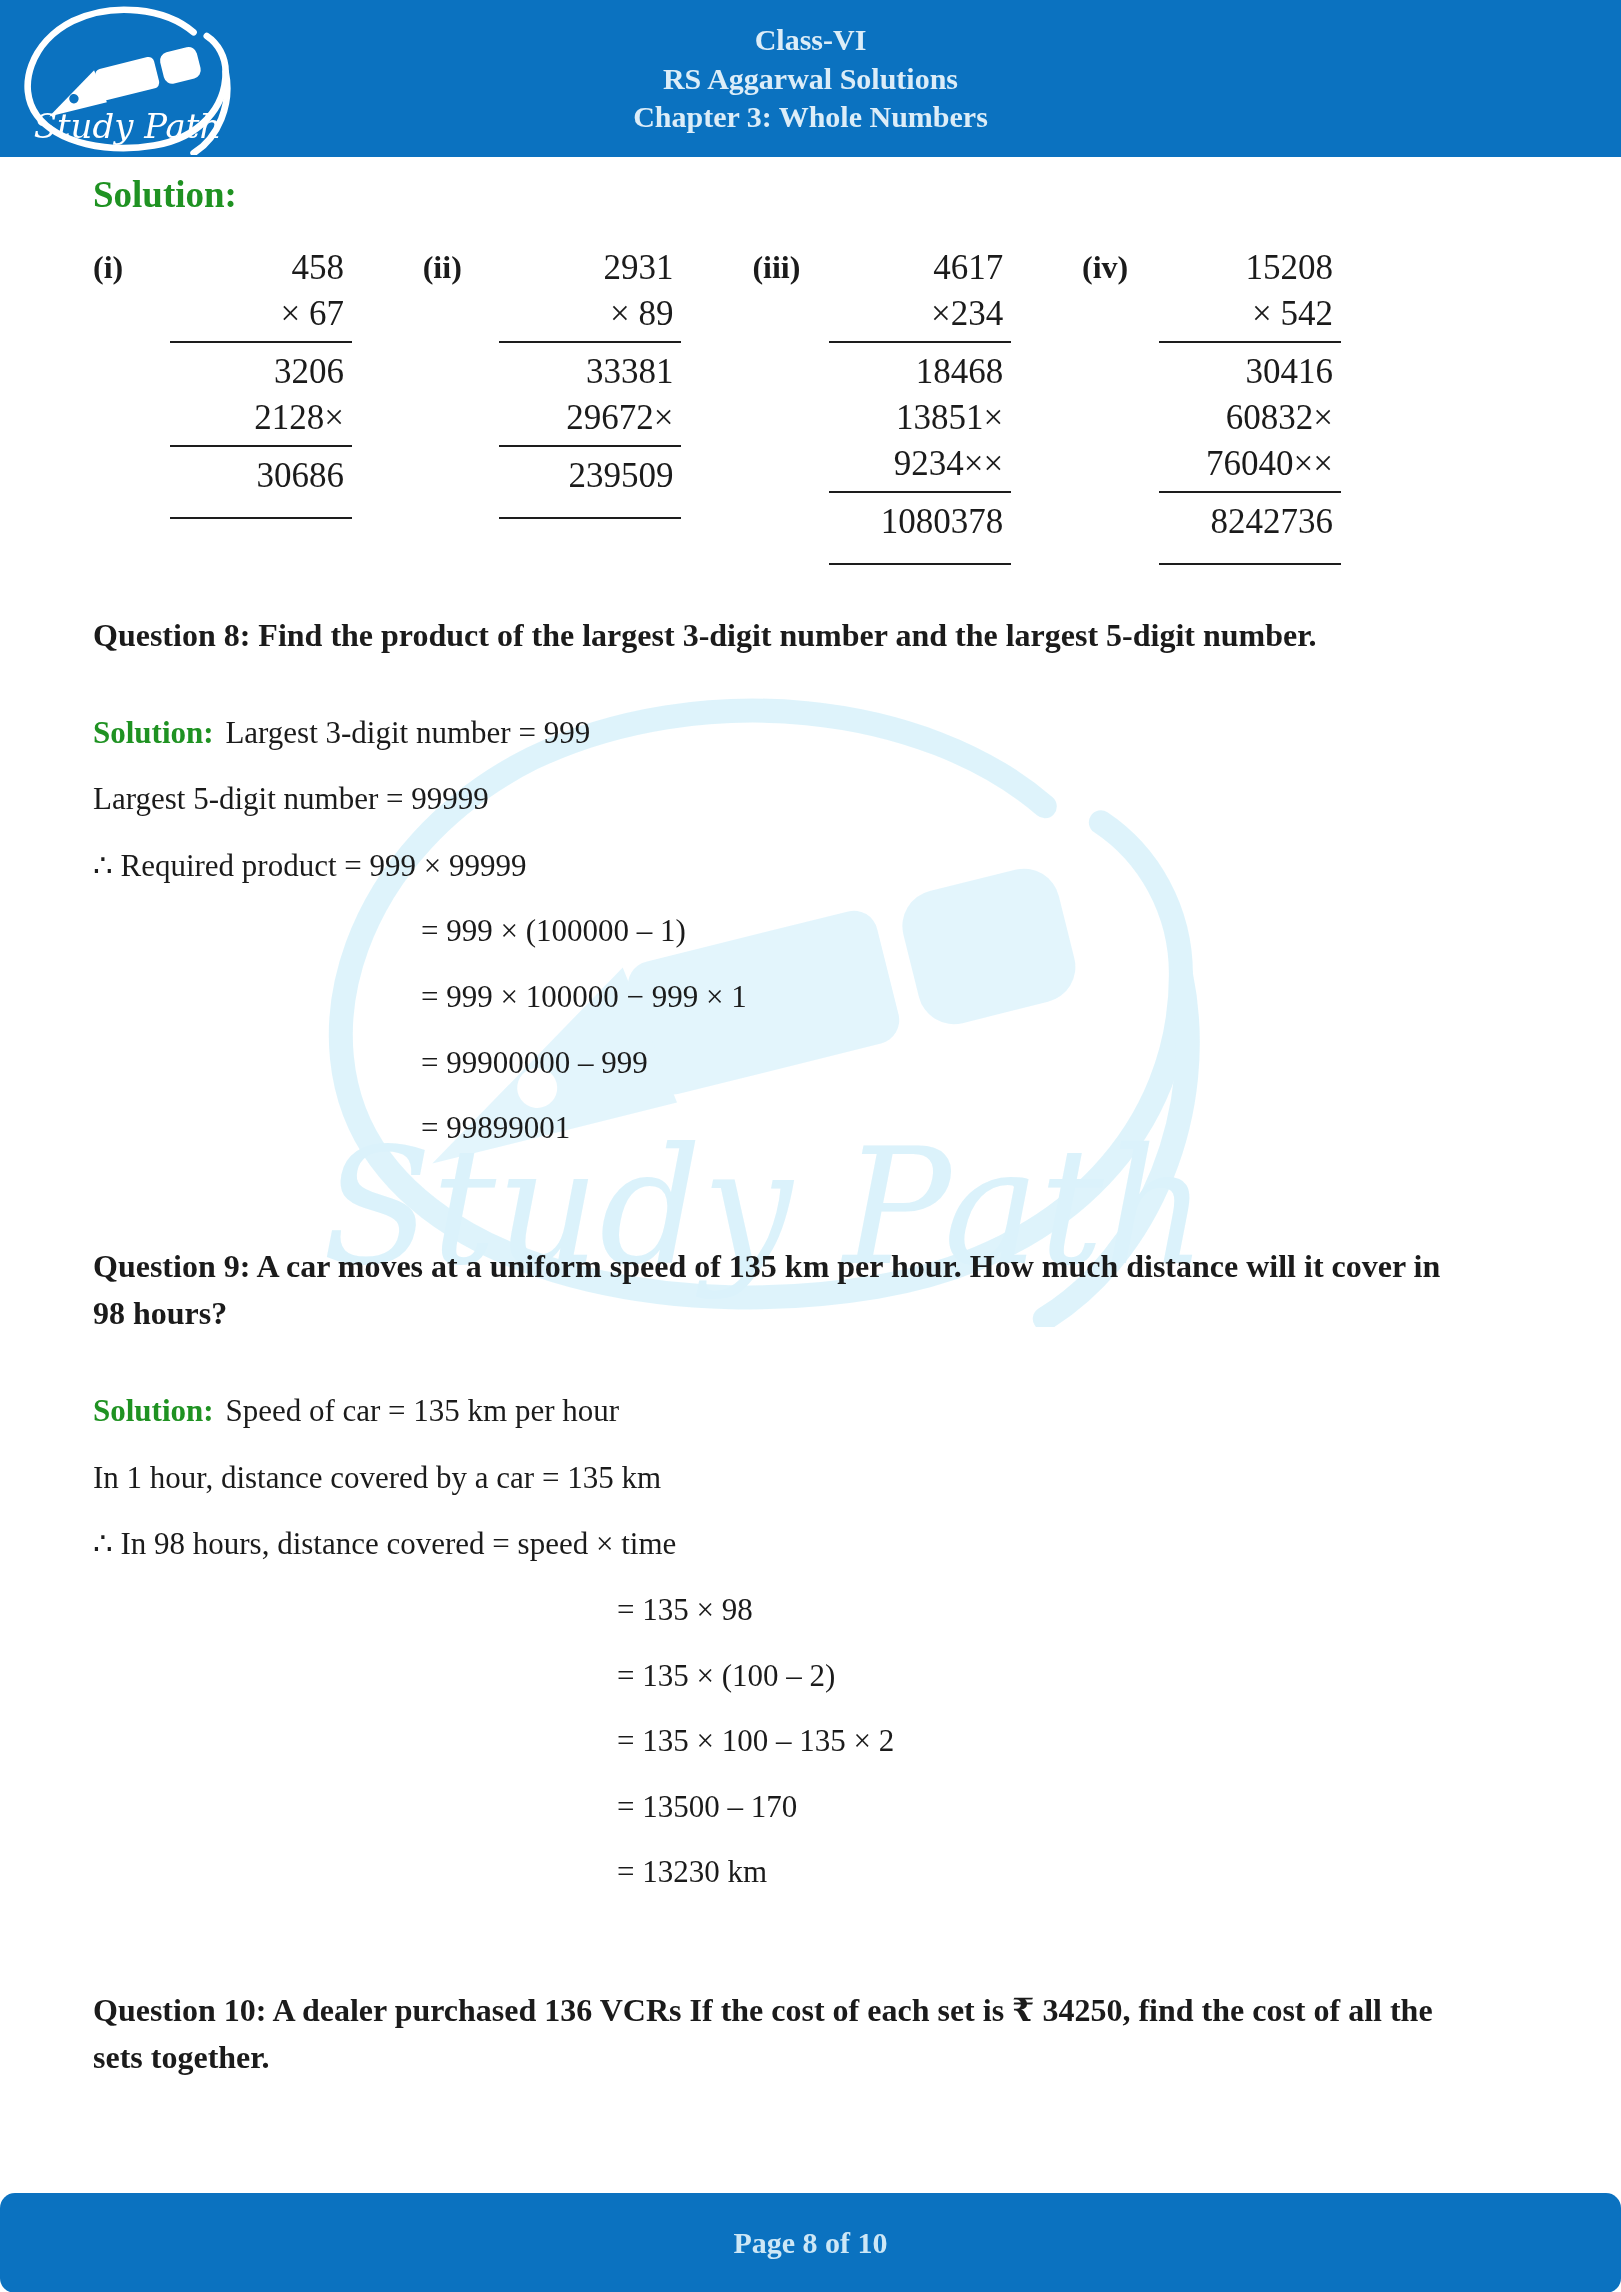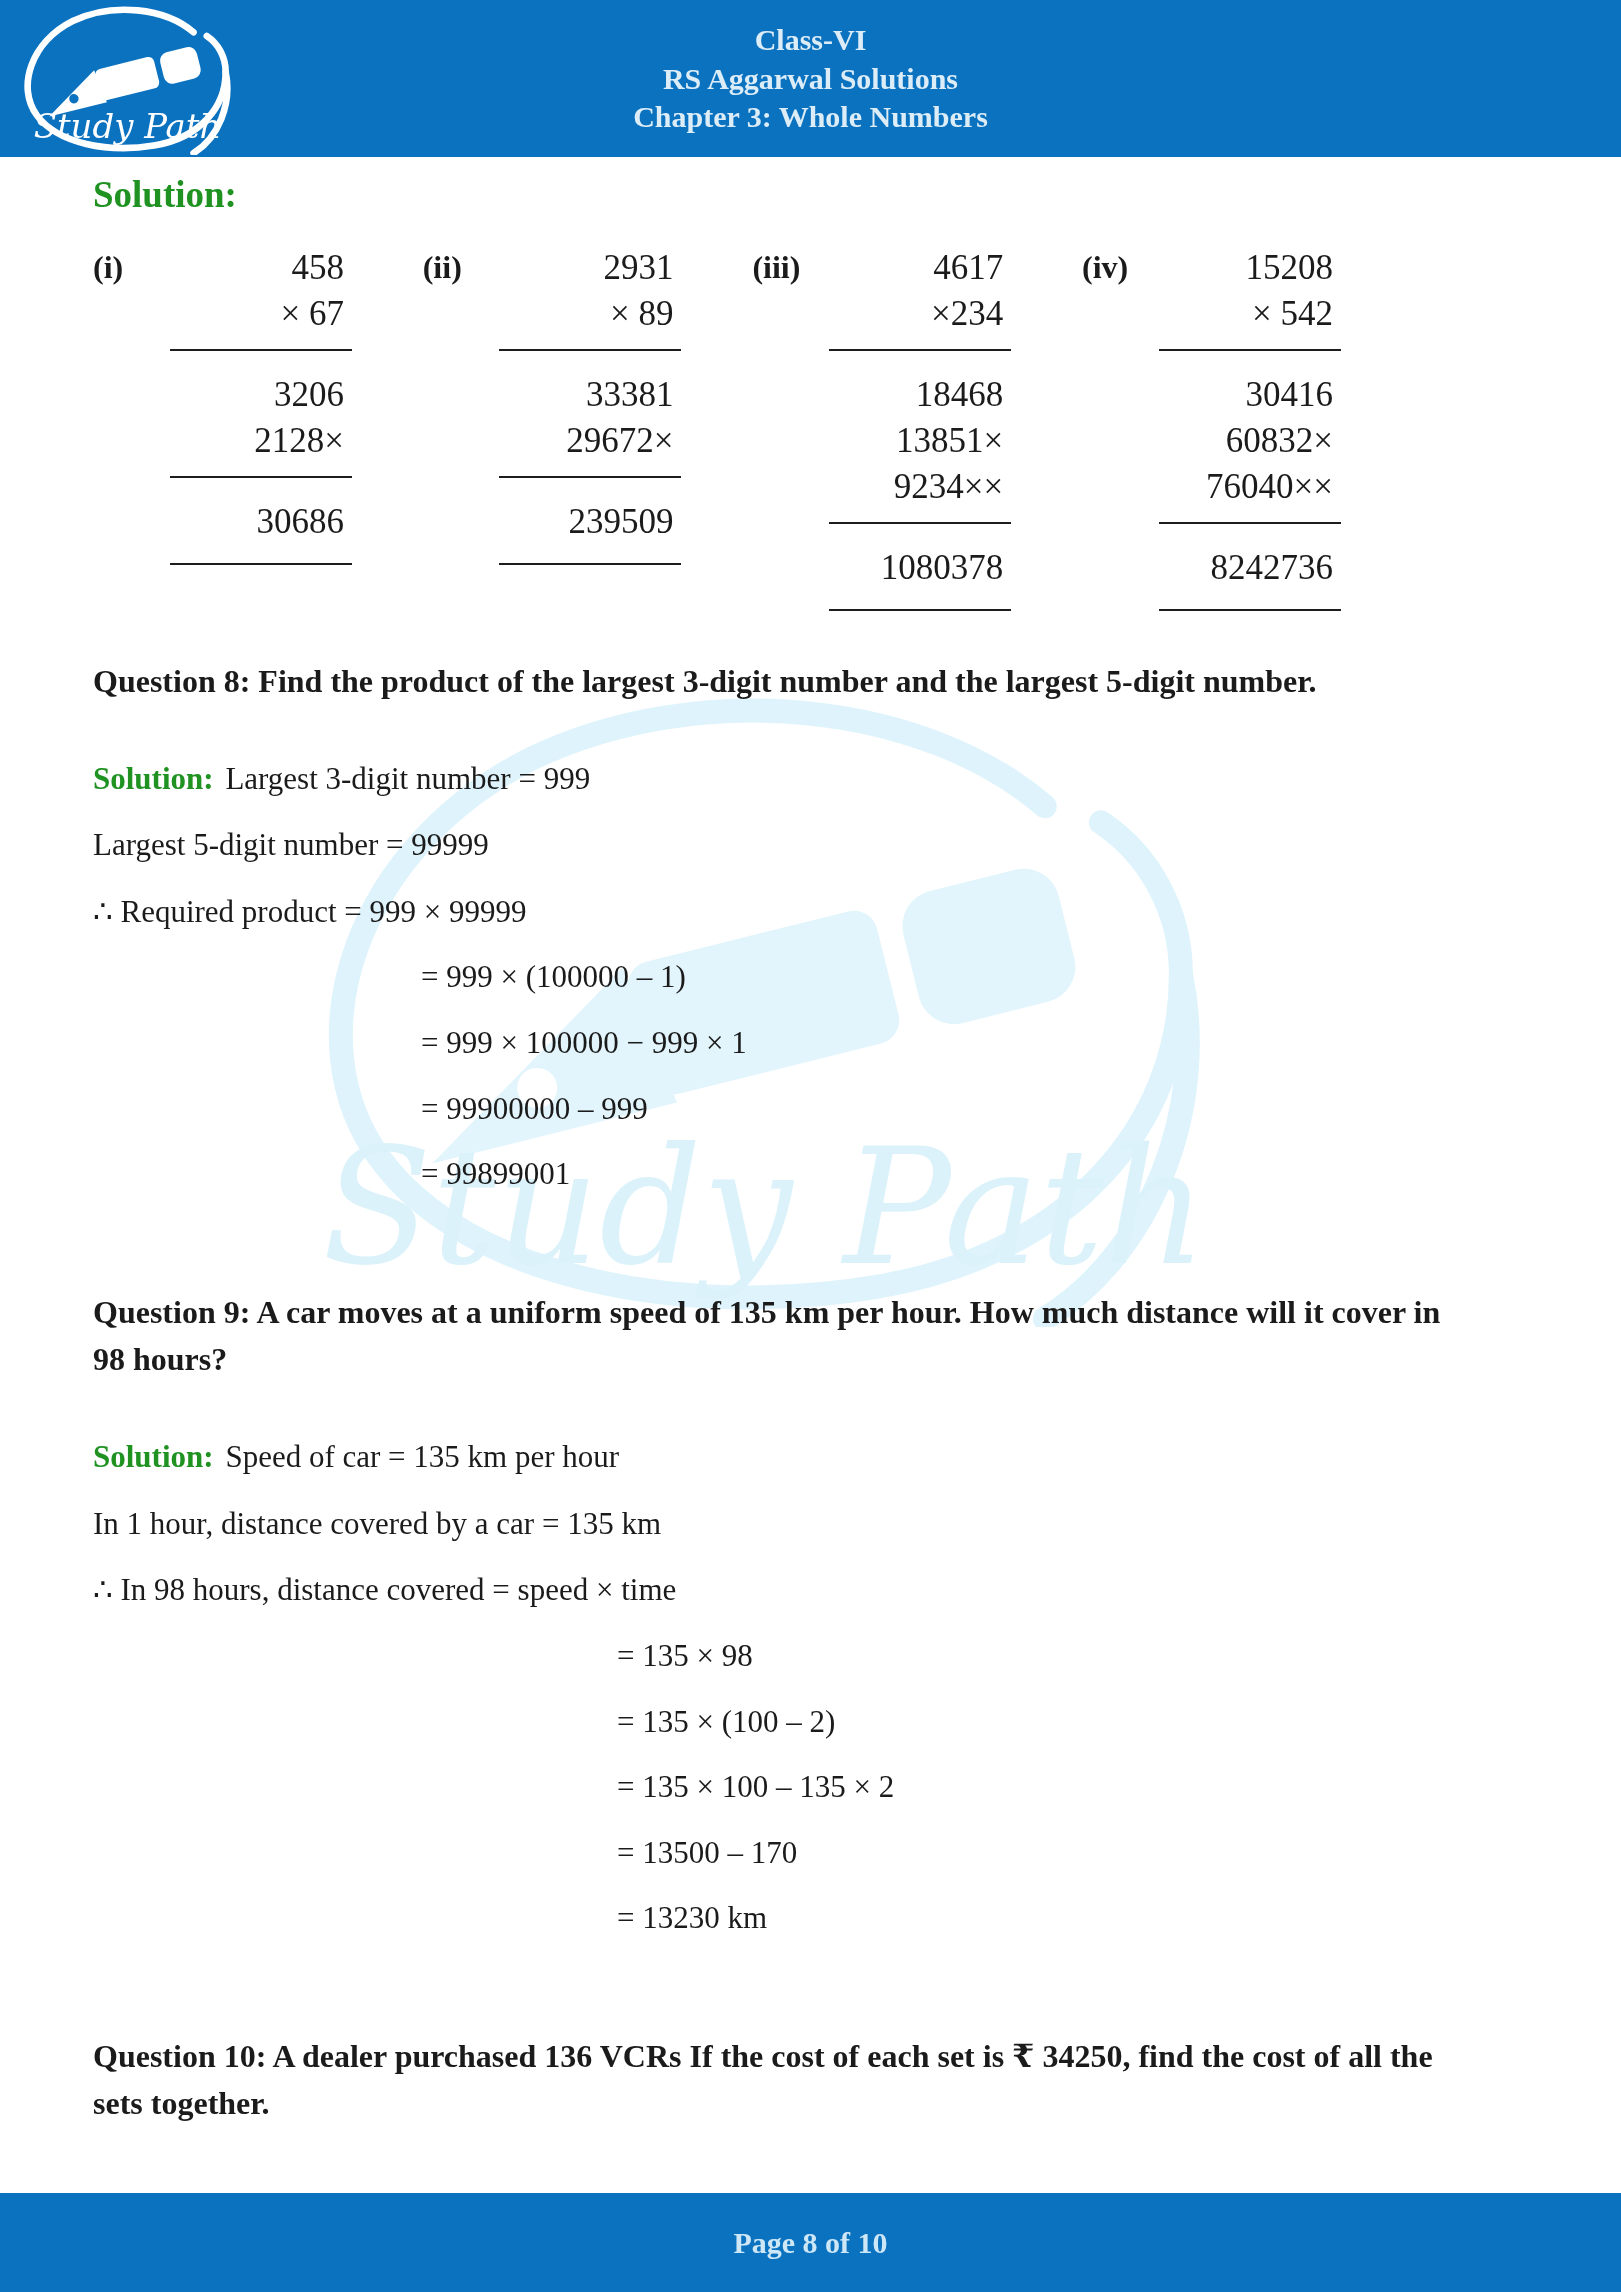--- a/index.html
+++ b/index.html
@@ -21,35 +21,35 @@
   
   .watermark{position:absolute;left:284px;top:686px;z-index:1;opacity:.55;pointer-events:none;}
   
   .content{position:relative;z-index:2;padding:0 93px;}
   .solution-heading{margin:15.7px 0 0;font-size:37px;line-height:43px;font-weight:700;color:var(--green,#1f9222);}
   .problems{display:flex;gap:71px;margin-top:29px;}
   .problem{display:flex;align-items:flex-start;gap:13.7px;}
   .plabel{font-size:32px;font-weight:700;margin-top:3.9px;width:63px;flex:none;}
   .mult-col{width:182px;flex:none;}
   .mrow{font-size:35px;line-height:46px;text-align:right;padding-right:7.8px;}
-  .rule{border-bottom:2.9px solid #1d1d1d;padding-bottom:12px;margin-bottom:21px;}
+  .rule{border-bottom:2.9px solid #1d1d1d;padding-bottom:4px;margin-bottom:6px;}
   .final{border-bottom:2.9px solid #1d1d1d;padding-bottom:18px;}
   .question{font-size:32px;font-weight:700;line-height:47px;margin:47px 0 0;max-width:1382px;}
   .q-gap{margin-top:93px;}
   .sline{font-size:31px;line-height:45px;margin:21.6px 0 0;}
   .sline.first{margin-top:51px;}
   .green{color:var(--green,#1f9222);font-weight:700;margin-right:11.8px;}
   .steps .step{font-size:31px;line-height:45px;margin:20.6px 0;}
   .steps-q8{padding-left:328px;}
   .steps-q9{padding-left:524px;}
   
   .page-footer{
     position:absolute;left:0;right:0;bottom:0;height:100px;z-index:3;
     background:var(--header-bg,#0b72c0);
-    display:flex;align-items:center;justify-content:center;
+    display:flex;align-items:center;justify-content:center;border-radius:15px;
   }
   .footer-text{color:var(--footer-text,#cde7f6);font-size:30px;font-weight:700;}
 </style>
 </head>
 <body>
 
 <div class="page">
 
   <header class="page-header">
     <div class="logo">

